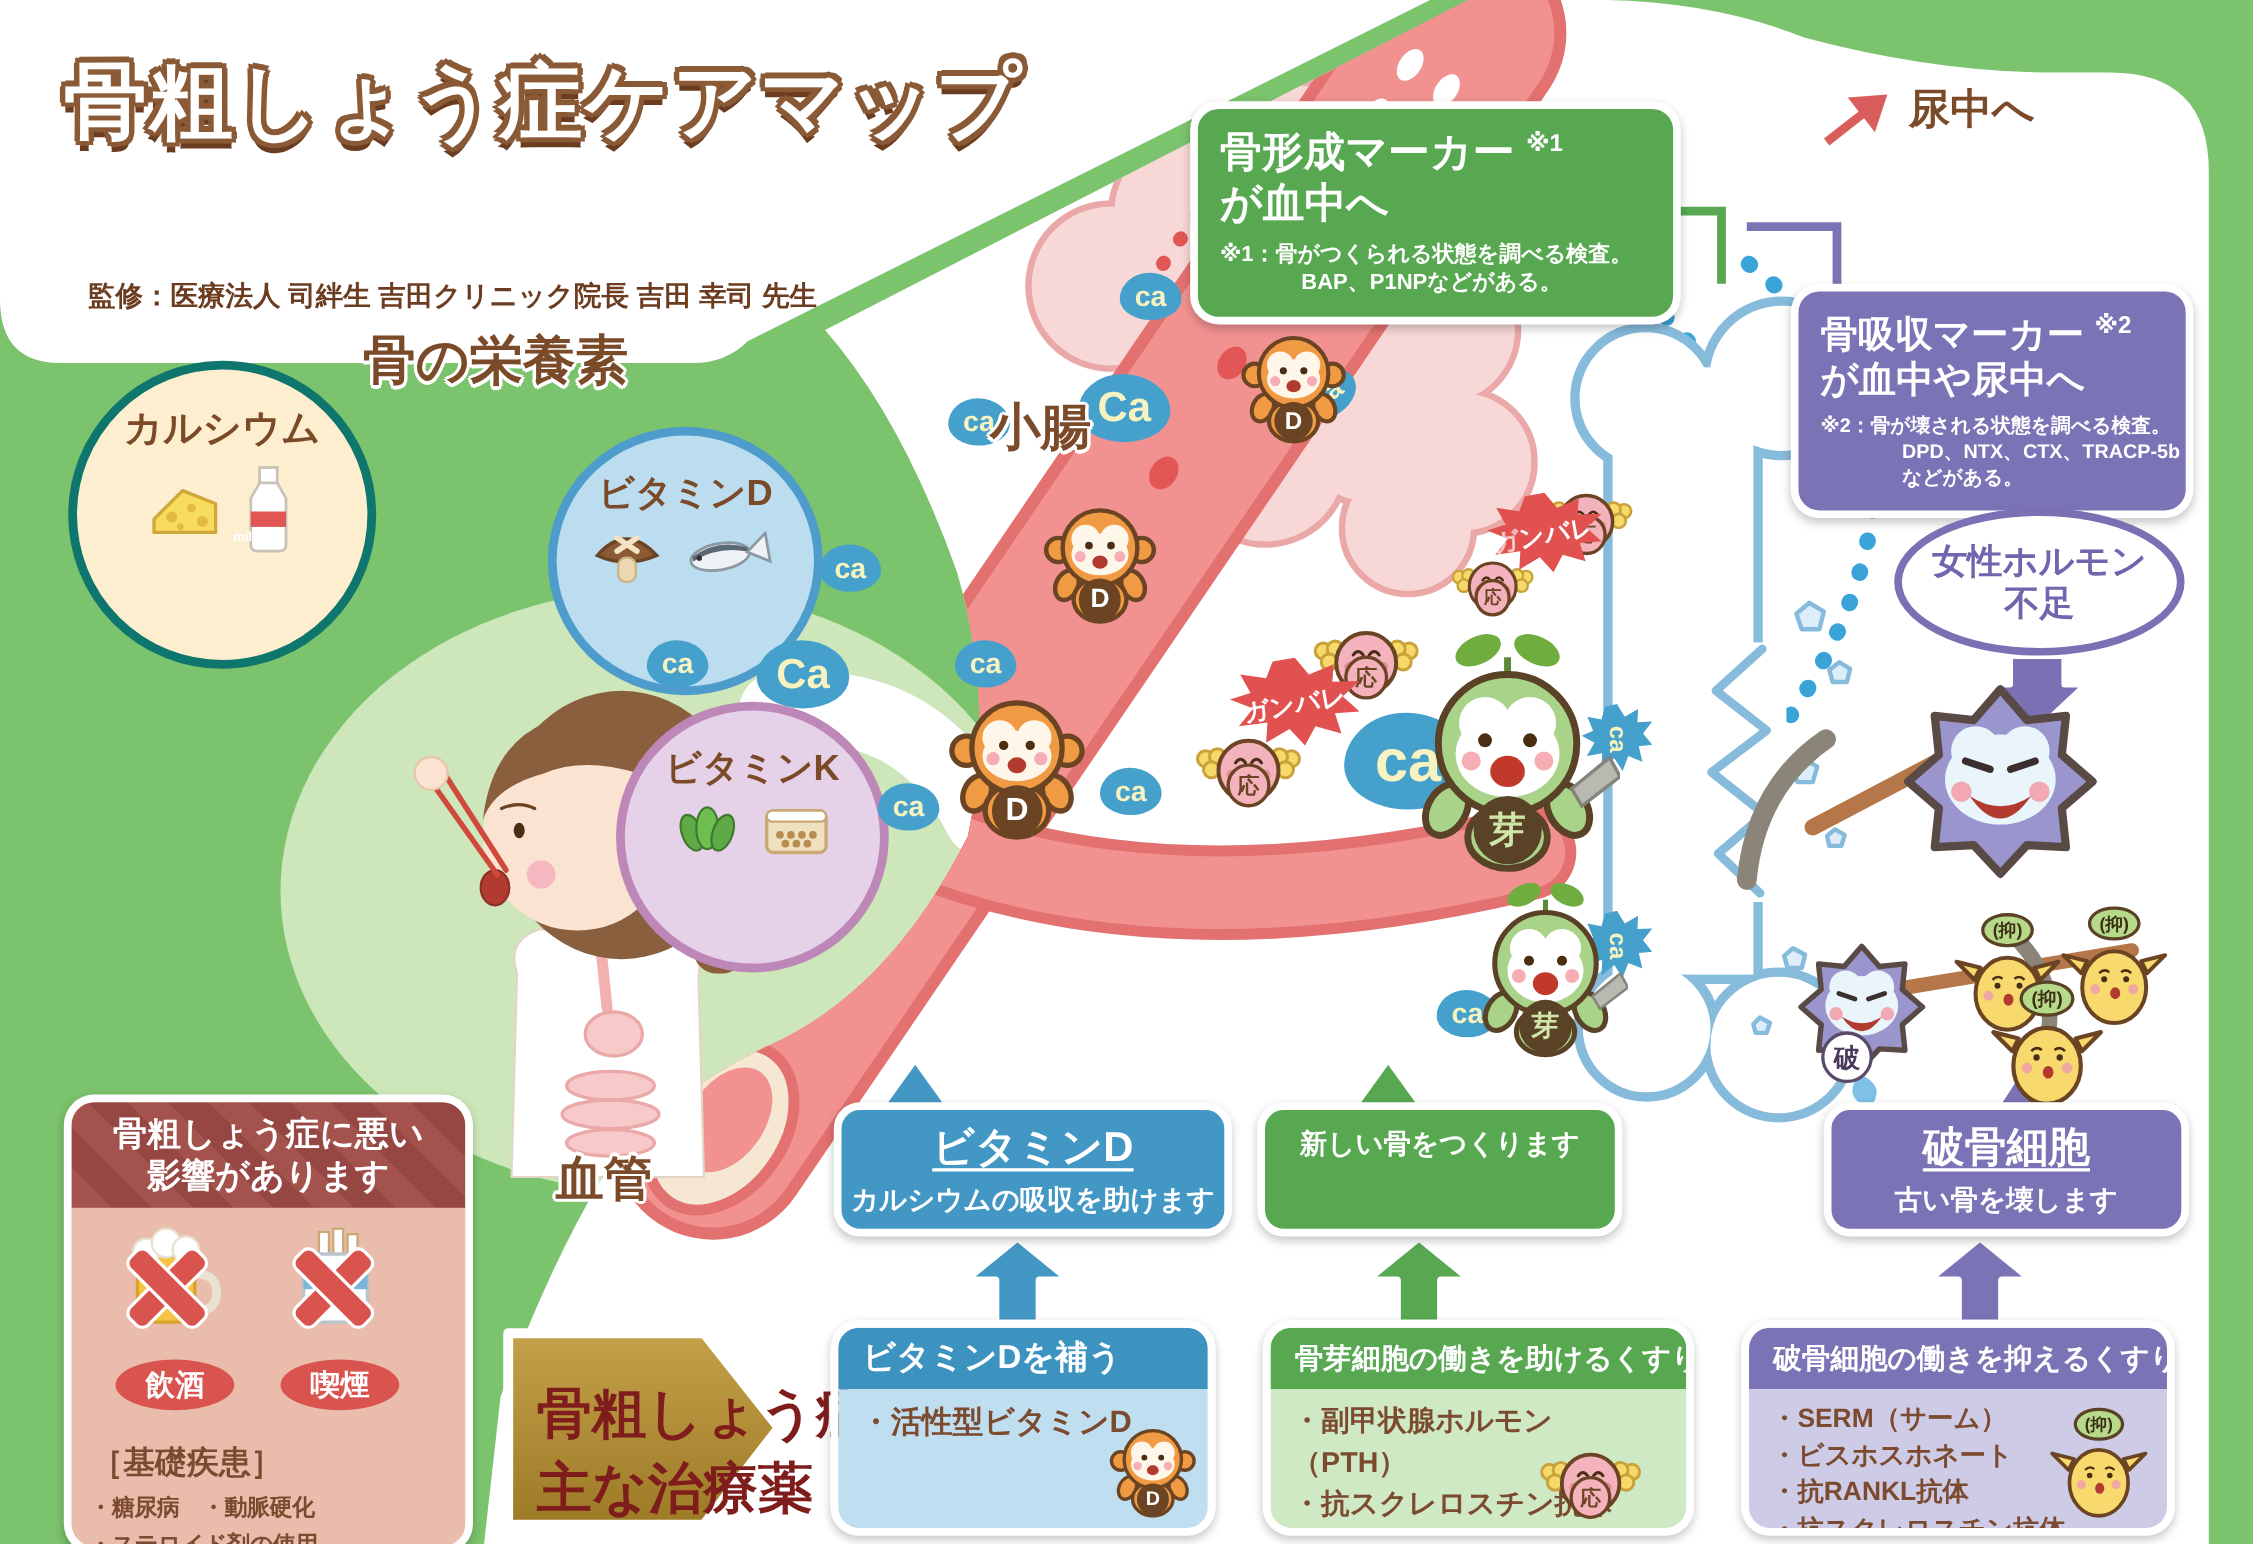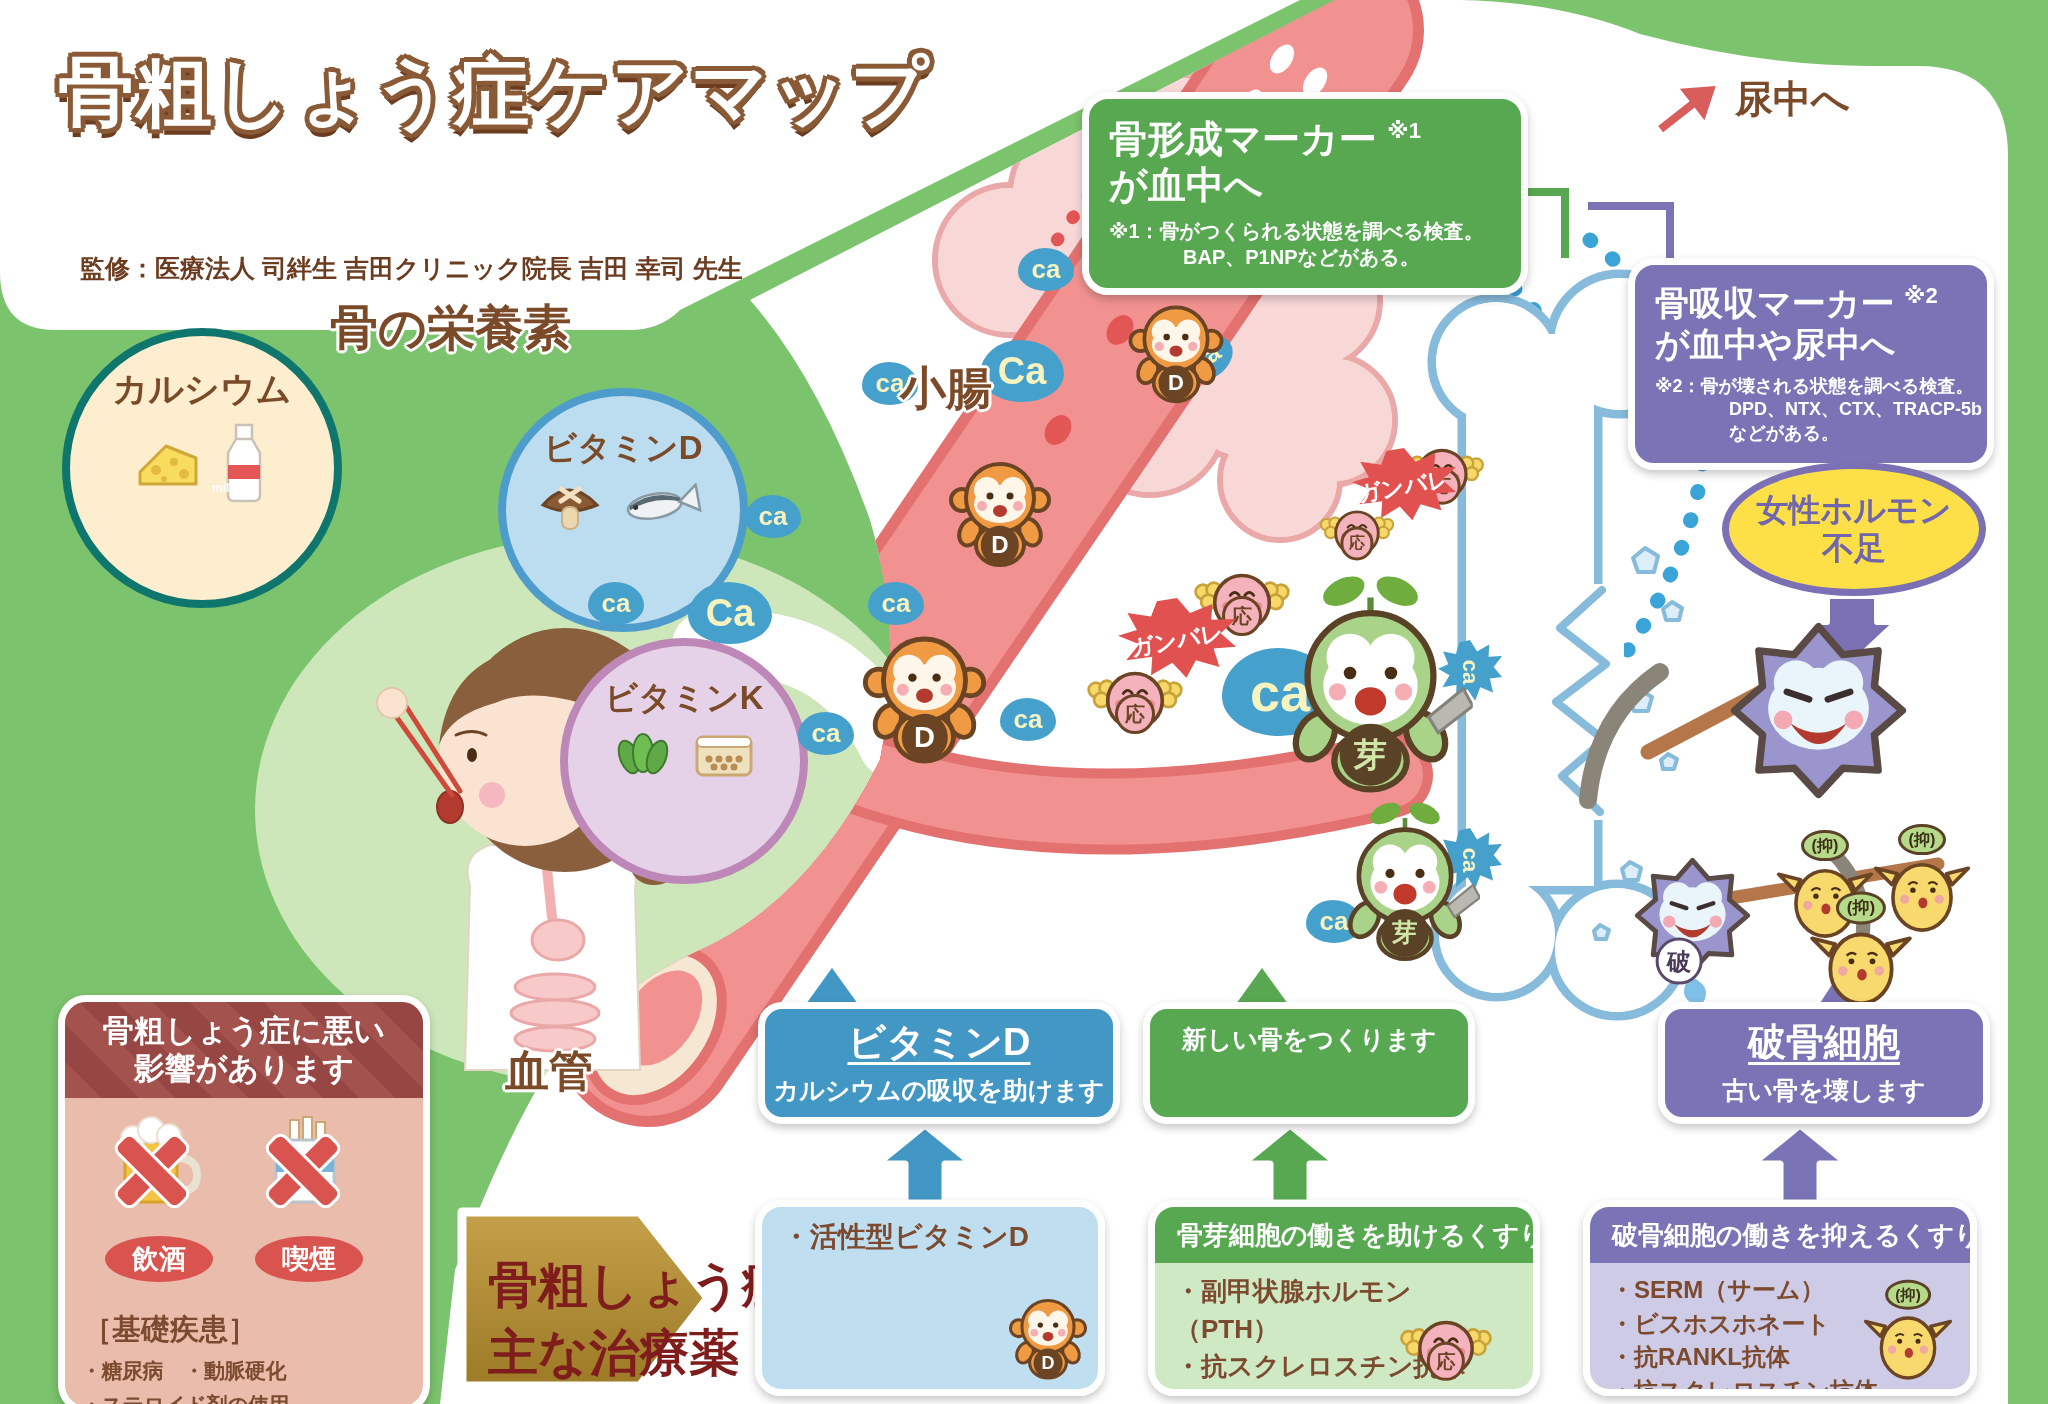--- a/index.html
+++ b/index.html
@@ -57,21 +57,21 @@
     box-shadow:0 4px 9px rgba(0,0,0,.22);padding:18px 20px;}
   .mk-form{left:1082px;top:92px;width:392px;background:#57a851;}
   .mk-res{left:1628px;top:258px;width:312px;background:#7a73b5;}
   .mkbox .h{font-size:38px;font-weight:bold;line-height:1.2;white-space:nowrap;}
   .mk-res .h{font-size:34px;}
   .mkbox .h sup{font-size:22px;font-weight:bold;}
   .mkbox .note{margin-top:10px;font-size:20px;font-weight:bold;line-height:1.3;white-space:nowrap;}
   .mk-res .note{font-size:18px;}
   .note .cont{padding-left:74px;display:block;}
   
-  .hormone{left:1722px;top:462px;width:250px;height:120px;background:#fde047;border:7px solid #7a70b3;
+  .hormone{left:1722px;top:462px;width:250px;height:120px;background:#ffffff;border:7px solid #7a70b3;
     border-radius:50%;z-index:8;display:flex;flex-direction:column;align-items:center;justify-content:center;
     color:#6f66ad;font-size:32px;font-weight:bold;line-height:1.2;}
   
   .lbox{position:absolute;z-index:9;border:7px solid #fff;border-radius:24px;color:#fff;text-align:center;
     box-shadow:0 4px 9px rgba(0,0,0,.22);padding-top:8px;height:100px;}
   .lbox .t{font-size:38px;font-weight:bold;text-decoration:underline;text-underline-offset:7px;text-decoration-thickness:3px;}
   .lbox .d{font-size:25px;font-weight:bold;margin-top:6px;}
   .lb-blue{left:758px;top:1002px;width:348px;background:#4397c4;}
   .lb-green{left:1143px;top:1002px;width:318px;background:#57a851;}
   .lb-purple{left:1658px;top:1002px;width:318px;background:#7a73b5;}
@@ -639,20 +639,21 @@
   <div class="ditem">・ステロイド剤の使用</div>
 
 </div>
 
 <div class="abs goldtxt">
   <div>骨粗しょう症の</div>
     <div>主な治療薬</div>
 </div>
 
 <div class="tbox t-blue">
+  <div class="th">ビタミンDを補う</div>
   <div class="tb" style="height:100%;">
     <div>・活性型ビタミンD</div>
   </div>
 </div>
 <div class="chr chr-monkey" style="left:1002px;top:1282px;width:92px;height:100px;font-size:18px;z-index:10;">
   <svg viewBox="0 0 120 130">
       <use href="#sym-monkey"></use>
     </svg>
     <span class="badge">D</span>
   </div>

